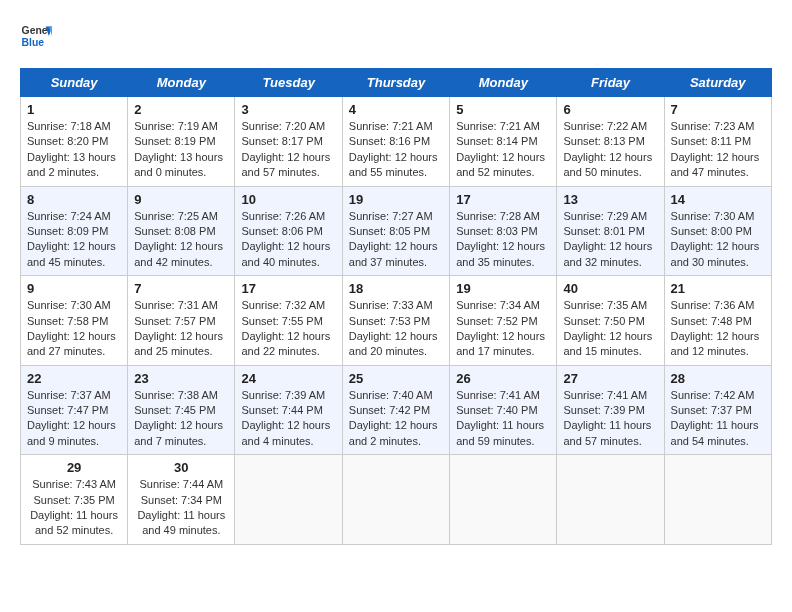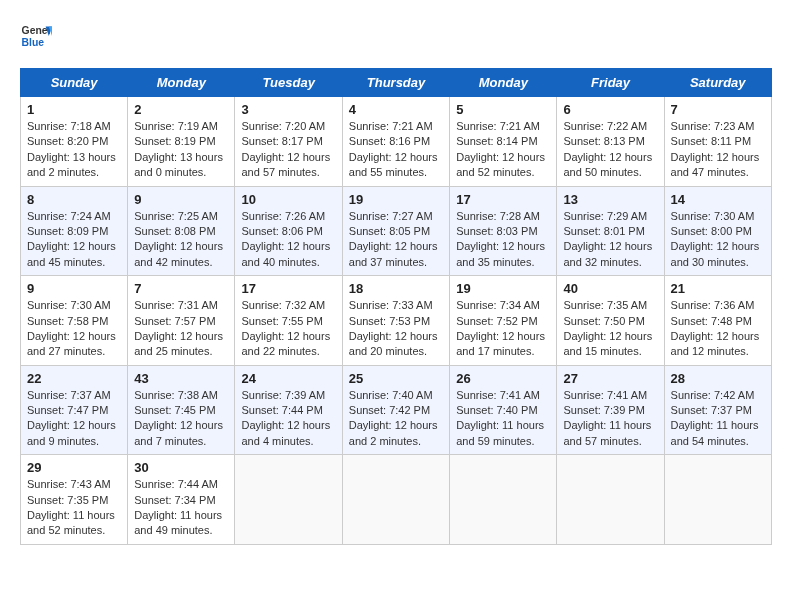--- a/index.html
+++ b/index.html
@@ -73,20 +73,21 @@
     .day-info {
       color: #333;
       font-size: 11px;
       line-height: 1.4;
     }
     .empty-cell {
       background: #f9f9f9 !important;
     }
     .last-row td {
       min-height: 70px;
+      text-align: center;
     }
   </style>
 </head>
 <body>
 
 <div class="header">
   <div class="logo">
     <svg class="logo-icon" viewBox="0 0 40 40">
       <text x="2" y="18" font-size="13" font-weight="bold" fill="#333">General</text>
       <text x="2" y="32" font-size="13" font-weight="bold" fill="#1565c0">Blue</text>
@@ -202,21 +203,21 @@
           <span class="day-num">21</span>
           <div class="day-info">Sunrise: 7:36 AM<br>Sunset: 7:48 PM<br>Daylight: 12 hours and 12 minutes.</div>
         </td>
       </tr>
       <tr>
         <td>
           <span class="day-num">22</span>
           <div class="day-info">Sunrise: 7:37 AM<br>Sunset: 7:47 PM<br>Daylight: 12 hours and 9 minutes.</div>
         </td>
         <td>
-          <span class="day-num">43</span>
+          <span class="day-num">23</span>
           <div class="day-info">Sunrise: 7:38 AM<br>Sunset: 7:45 PM<br>Daylight: 12 hours and 7 minutes.</div>
         </td>
         <td>
           <span class="day-num">24</span>
           <div class="day-info">Sunrise: 7:39 AM<br>Sunset: 7:44 PM<br>Daylight: 12 hours and 4 minutes.</div>
         </td>
         <td>
           <span class="day-num">25</span>
           <div class="day-info">Sunrise: 7:40 AM<br>Sunset: 7:42 PM<br>Daylight: 12 hours and 2 minutes.</div>
         </td>

